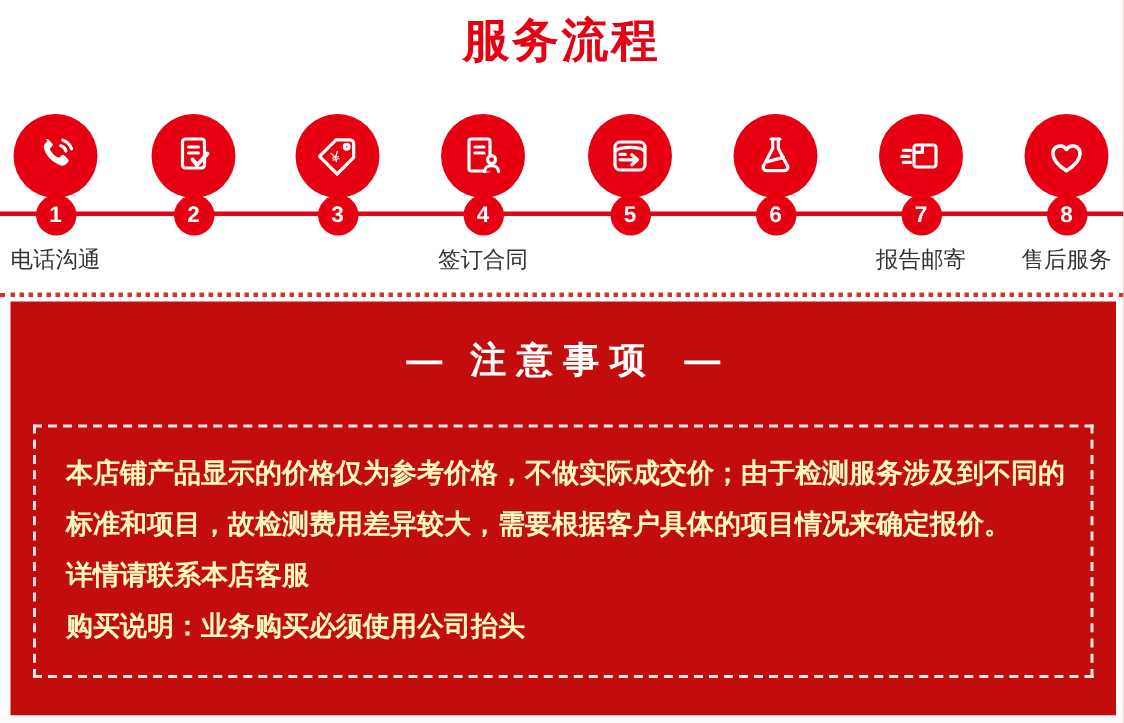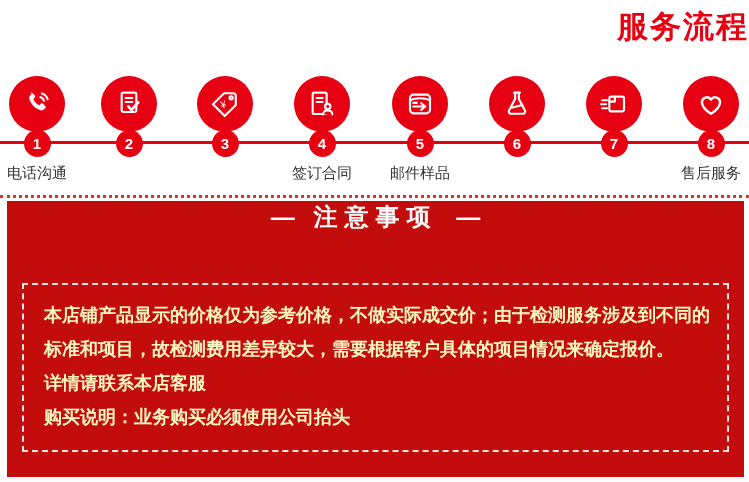--- a/index.html
+++ b/index.html
@@ -2,21 +2,21 @@
 <html><head>
 <meta charset="utf-8">
 <style>
   html,body{margin:0;padding:0;background:#fff;}
   body{font-family:"Liberation Sans","DejaVu Sans",sans-serif;}
   .stage{position:relative;width:749px;height:482px;background:#ffffff;overflow:hidden;margin:0 auto;}
 
   
   .page-title{
     position:absolute;top:6px;left:0;right:0;
-    text-align:right;font-size:31px;font-weight:700;
+    text-align:center;font-size:31px;font-weight:700;
     color:#e60012;letter-spacing:2px;
   }
 
   
   .process{position:absolute;top:70px;left:0;width:749px;height:125px;}
   .process-line{position:absolute;top:71px;left:0;width:749px;height:3px;background:#e60012;}
   .step{position:absolute;top:0;width:110px;text-align:center;}
   .step-circle{
     width:56px;height:56px;border-radius:50%;background:#e60012;
     margin:6px auto 0;display:flex;align-items:center;justify-content:center;
@@ -30,21 +30,21 @@
     margin:-11px auto 0;position:relative;z-index:3;
   }
   .step-label{margin-top:7px;font-size:15px;color:#333;white-space:nowrap;}
 
   
   .dotted-divider{position:absolute;top:195px;left:0;width:749px;border-top:3px dotted #d7342c;}
 
   
   .banner{position:absolute;top:201px;left:7px;width:737px;height:276px;background:#c30d0d;}
   .banner-heading{
-    text-align:center;color:#ffffff;
+    padding-top:23px;text-align:center;color:#ffffff;
     font-size:24px;font-weight:700;
   }
   .banner-heading .dash{letter-spacing:0;}
   .banner-heading .heading-text{letter-spacing:7px;margin:0 12px;}
   .notice-box{
     position:absolute;left:15px;right:15px;top:82px;bottom:25px;
     border:2px dashed rgba(255,255,255,0.9);
     padding:13px 20px 0 20px;box-sizing:border-box;
   }
   .notice-line{
@@ -120,21 +120,20 @@
         <svg viewBox="0 0 24 24" fill="none" stroke="#fff" stroke-width="1.6" stroke-linecap="round" stroke-linejoin="round">
           <rect x="4.5" y="5" width="15" height="14" rx="2.6"></rect>
           <path d="M5 9.3c2-2.2 12-2.2 14 0"></path>
           <path d="M7 13.9h8.6"></path>
           <path d="M12.9 11.4l2.9 2.5-2.9 2.5"></path>
           <path d="M7 11.2h2.6"></path>
         </svg>
       </div>
       <div class="step-neck"></div>
       <div class="step-num">5</div>
-      <div class="step-label">邮件样品</div>
     </div>
 
     <div class="step" style="left:462px">
       <div class="step-circle">
         <svg viewBox="0 0 24 24" fill="none" stroke="#fff" stroke-width="1.6" stroke-linecap="round" stroke-linejoin="round">
           <path d="M9.8 3.5h4.4"></path>
           <path d="M10.6 3.5v4.8l-4.5 8.4a1.7 1.7 0 0 0 1.5 2.6h8.8a1.7 1.7 0 0 0 1.5-2.6l-4.5-8.4V3.5"></path>
           <path d="M8 14.8l8-2.1"></path>
         </svg>
       </div>
@@ -145,20 +144,21 @@
     <div class="step" style="left:559px">
       <div class="step-circle">
         <svg viewBox="0 0 24 24" fill="none" stroke="#fff" stroke-width="1.6" stroke-linecap="round" stroke-linejoin="round">
           <rect x="8.5" y="6.5" width="11" height="11" rx="1.3"></rect>
           <path d="M12.7 6.5v3.7M8.5 10.2h4.2"></path>
           <path d="M3.2 9.2h3.6M2.4 12.2h3.6M3.2 15.2h3.6"></path>
         </svg>
       </div>
       <div class="step-neck"></div>
       <div class="step-num">7</div>
+      <div class="step-label">报告邮寄</div>
     </div>
 
     <div class="step" style="left:656px">
       <div class="step-circle">
         <svg viewBox="0 0 24 24" fill="none" stroke="#fff" stroke-width="1.8" stroke-linecap="round" stroke-linejoin="round">
           <path d="M12 19.4c-2.6-1.7-6.8-4.7-6.8-8.7a3.7 3.7 0 0 1 6.8-2 3.7 3.7 0 0 1 6.8 2c0 4-4.2 7-6.8 8.7z"></path>
         </svg>
       </div>
       <div class="step-neck"></div>
       <div class="step-num">8</div>

